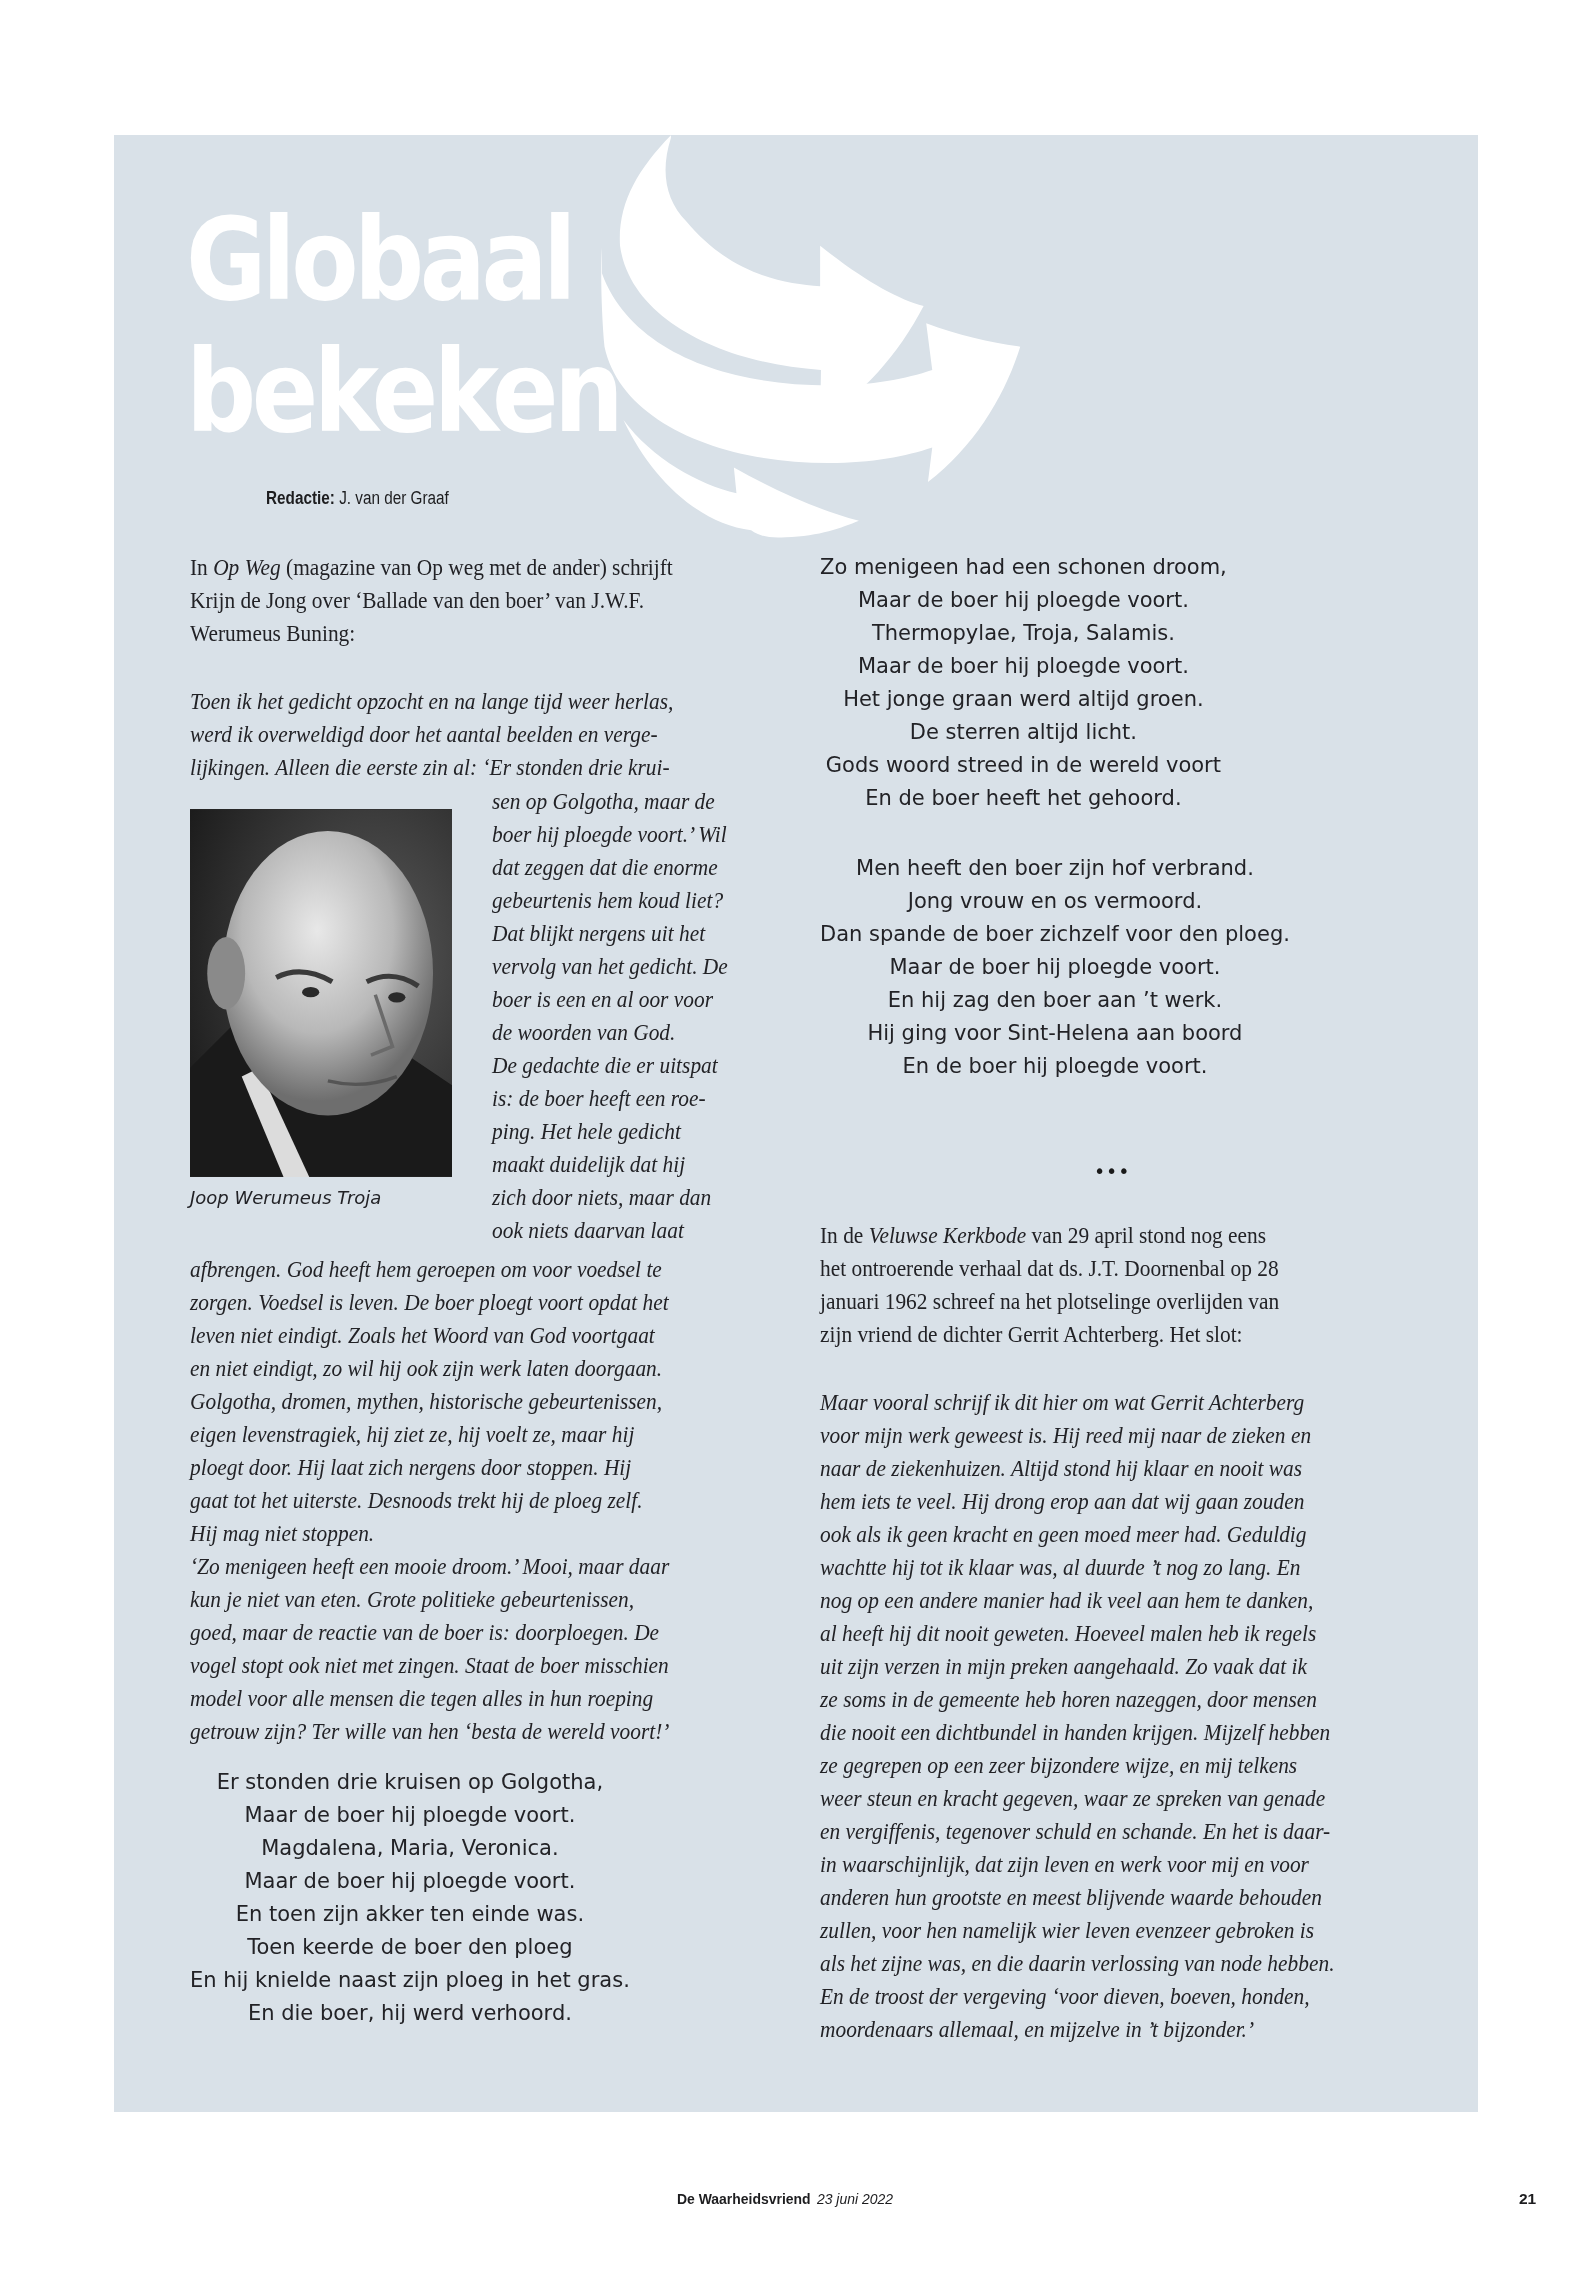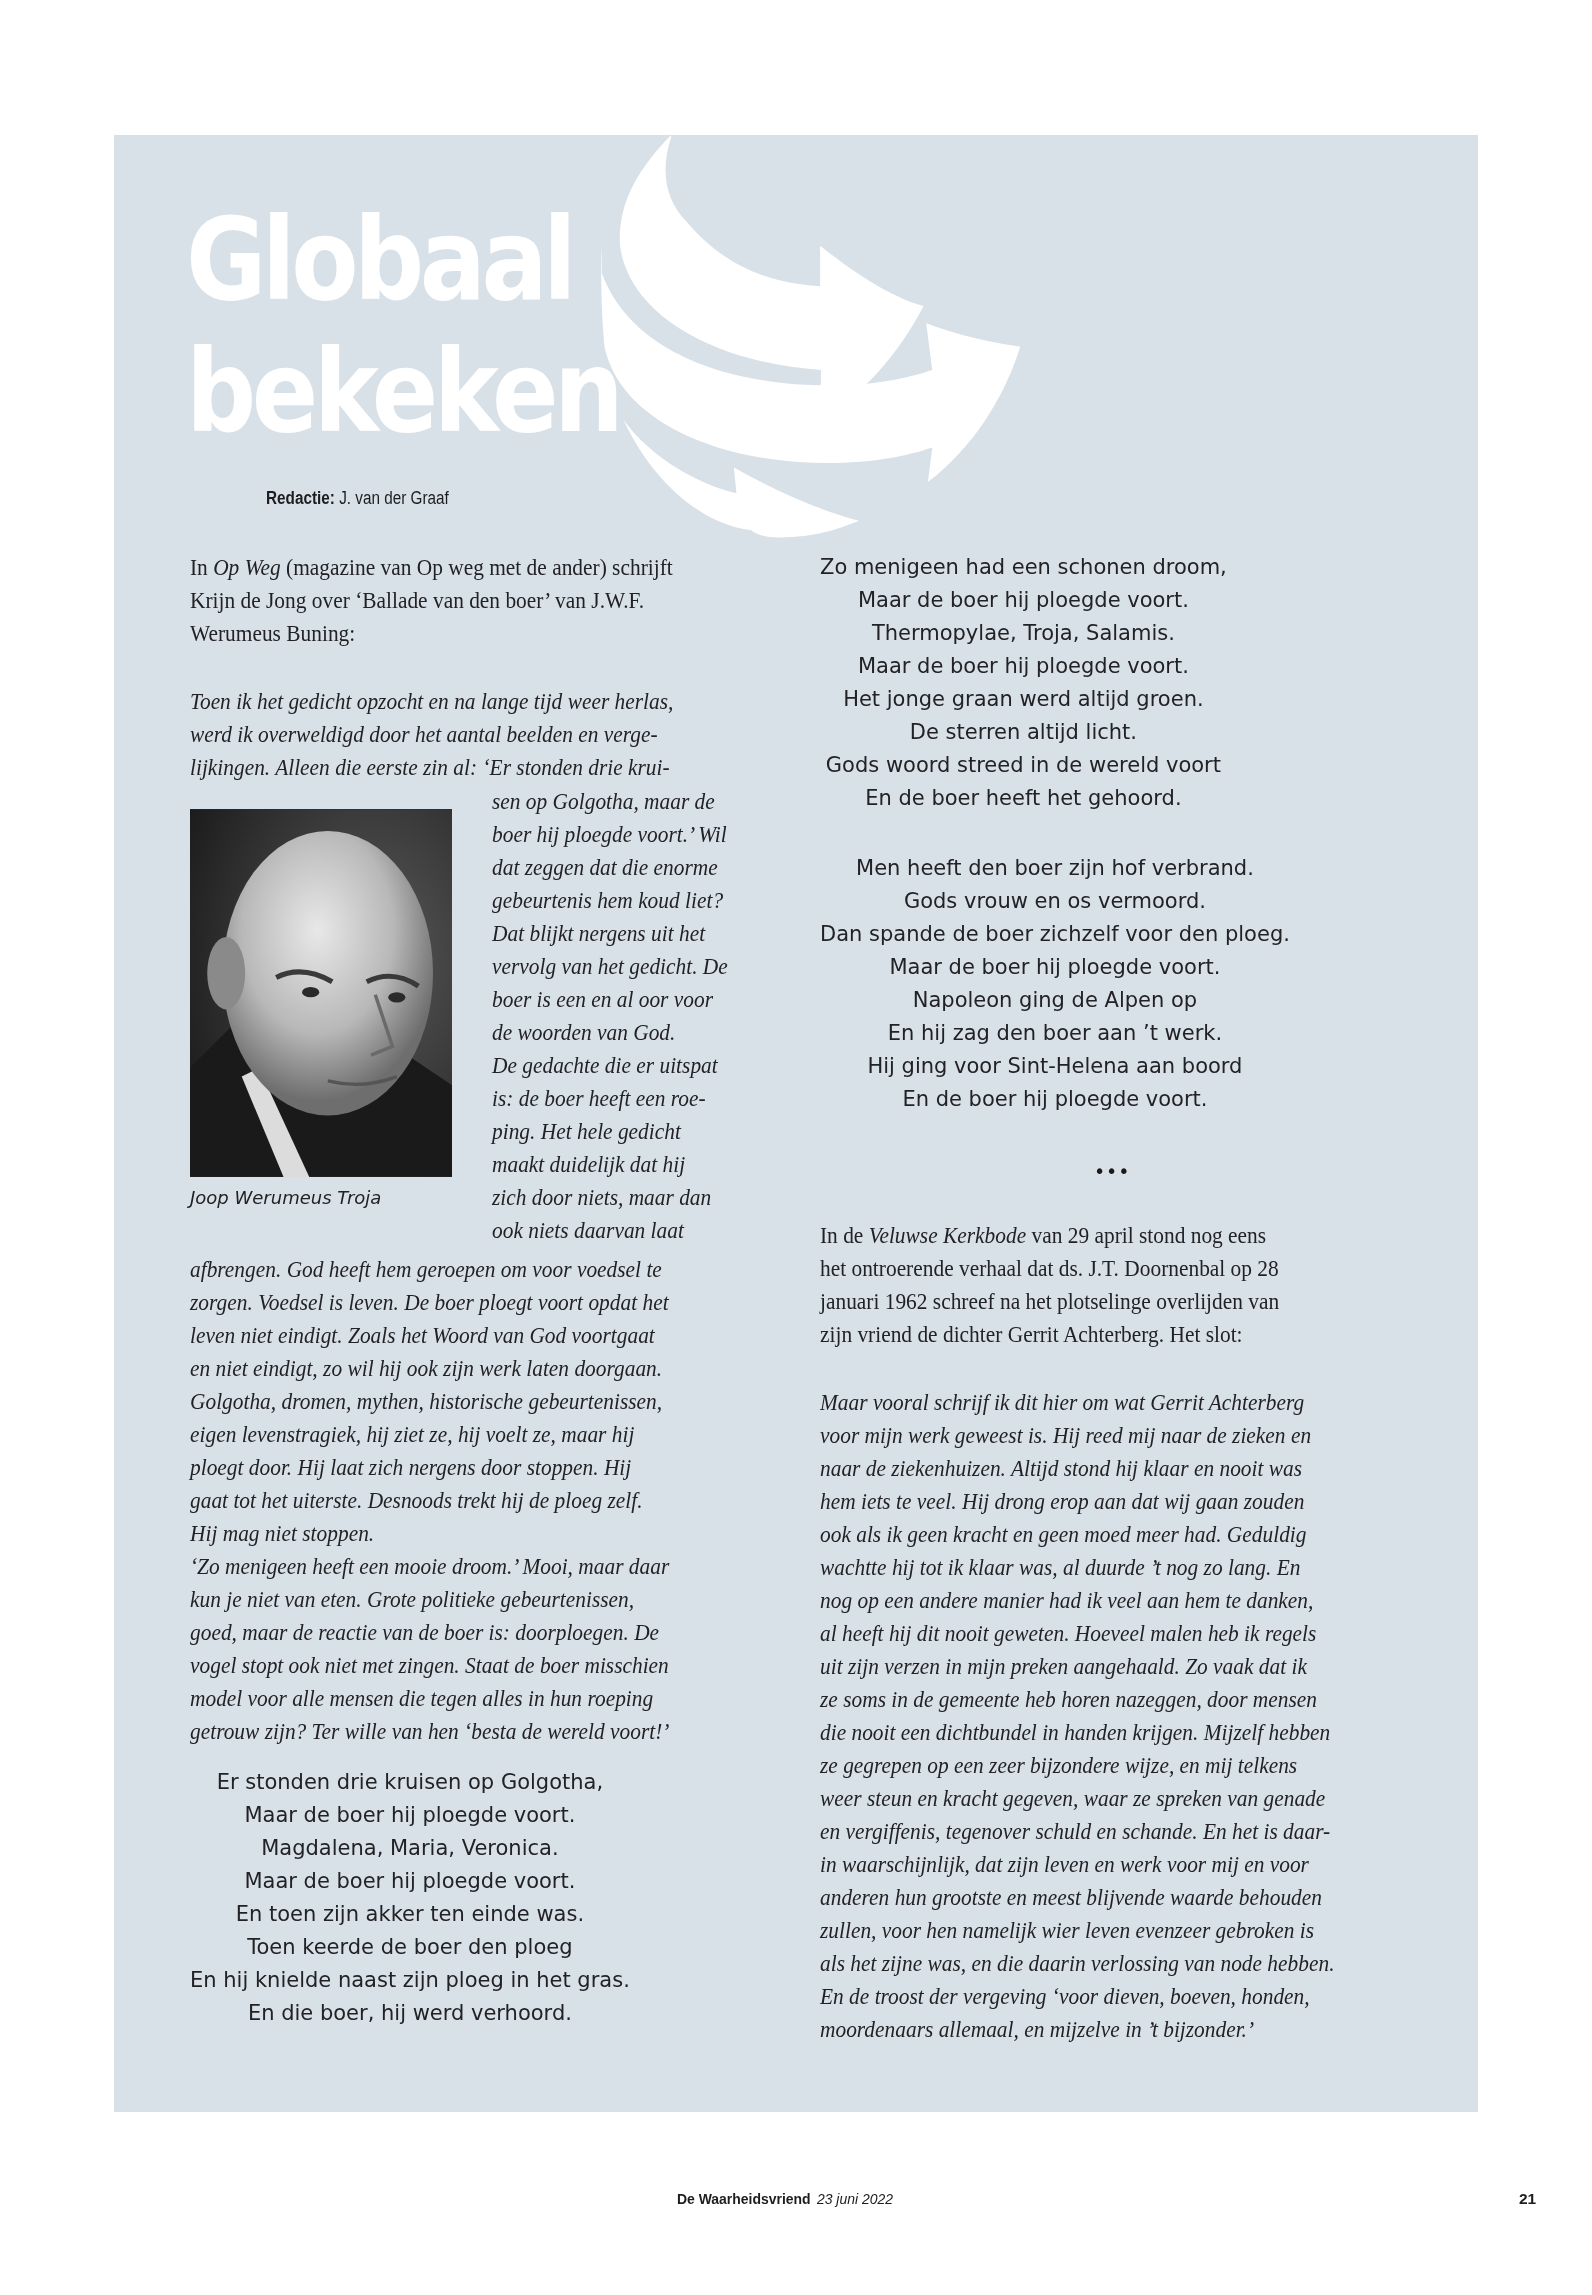--- a/index.html
+++ b/index.html
@@ -143,24 +143,23 @@
     <span>Thermopylae, Troja, Salamis.</span>
     <span>Maar de boer hij ploegde voort.</span>
     <span>Het jonge graan werd altijd groen.</span>
     <span>De sterren altijd licht.</span>
     <span>Gods woord streed in de wereld voort</span>
     <span>En de boer heeft het gehoord.</span>
   </div>
 
   <div class="col sans lines" style="left:820px; top:852px;">
     <span>Men heeft den boer zijn hof verbrand.</span>
-    <span>Gods vrouw en os vermoord.</span>
+    <span>Jong vrouw en os vermoord.</span>
     <span>Dan spande de boer zichzelf voor den ploeg.</span>
     <span>Maar de boer hij ploegde voort.</span>
-    <span>Napoleon ging de Alpen op</span>
     <span>En hij zag den boer aan ’t werk.</span>
     <span>Hij ging voor Sint-Helena aan boord</span>
     <span>En de boer hij ploegde voort.</span>
   </div>
 
   <div class="sep">•••</div>
 
   <div class="col serif lines condensed" style="left:820px; top:1219px;">
     <span><span style="display:inline">In de </span><i style="display:inline">Veluwse Kerkbode</i><span style="display:inline"> van 29 april stond nog eens</span></span>
     <span>het ontroerende verhaal dat ds. J.T. Doornenbal op 28</span>

